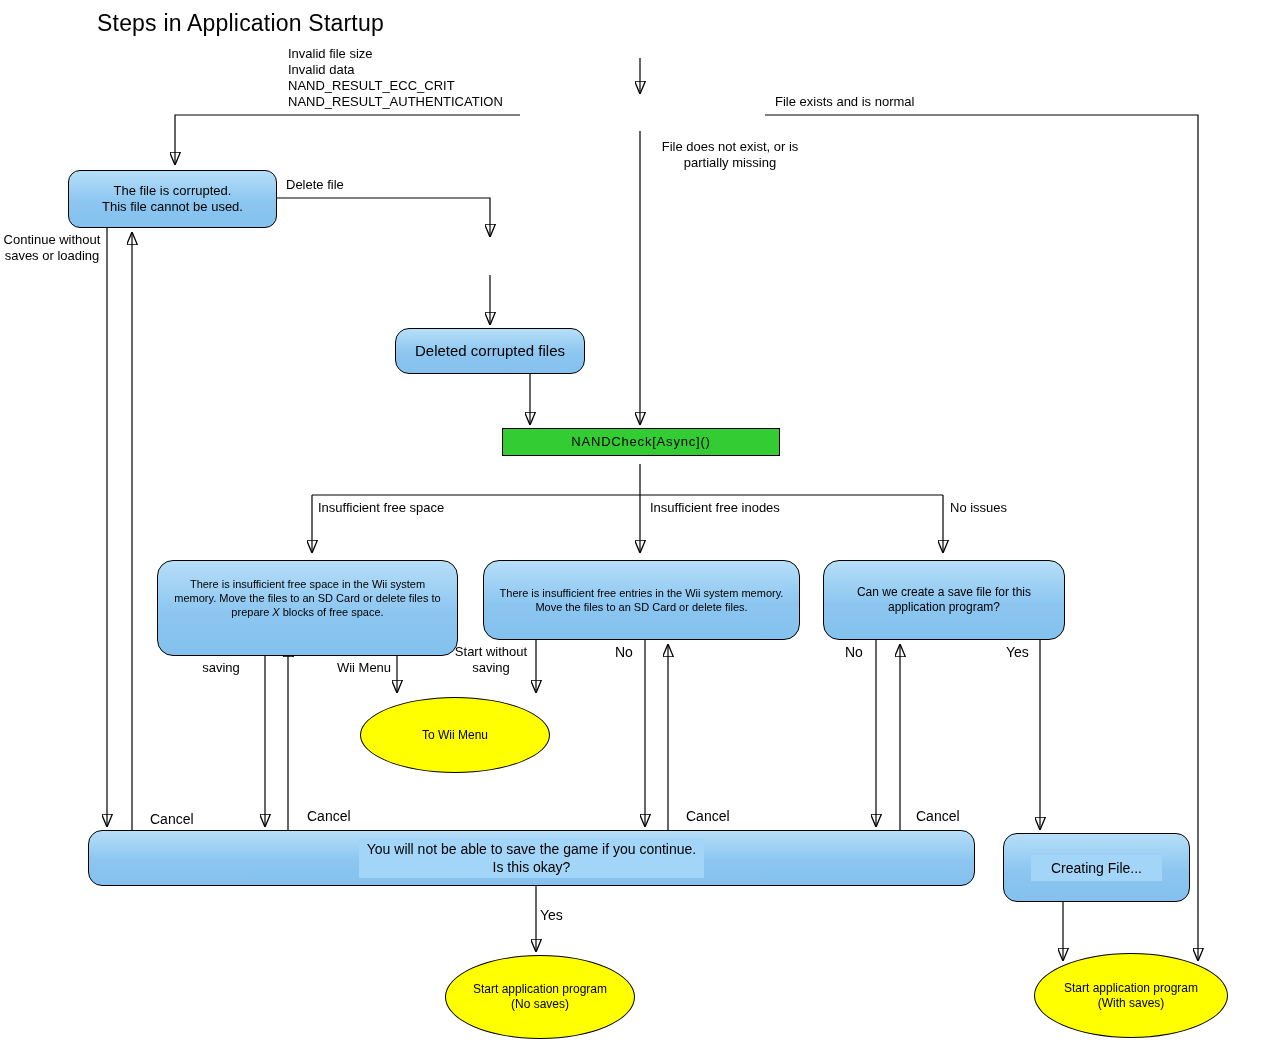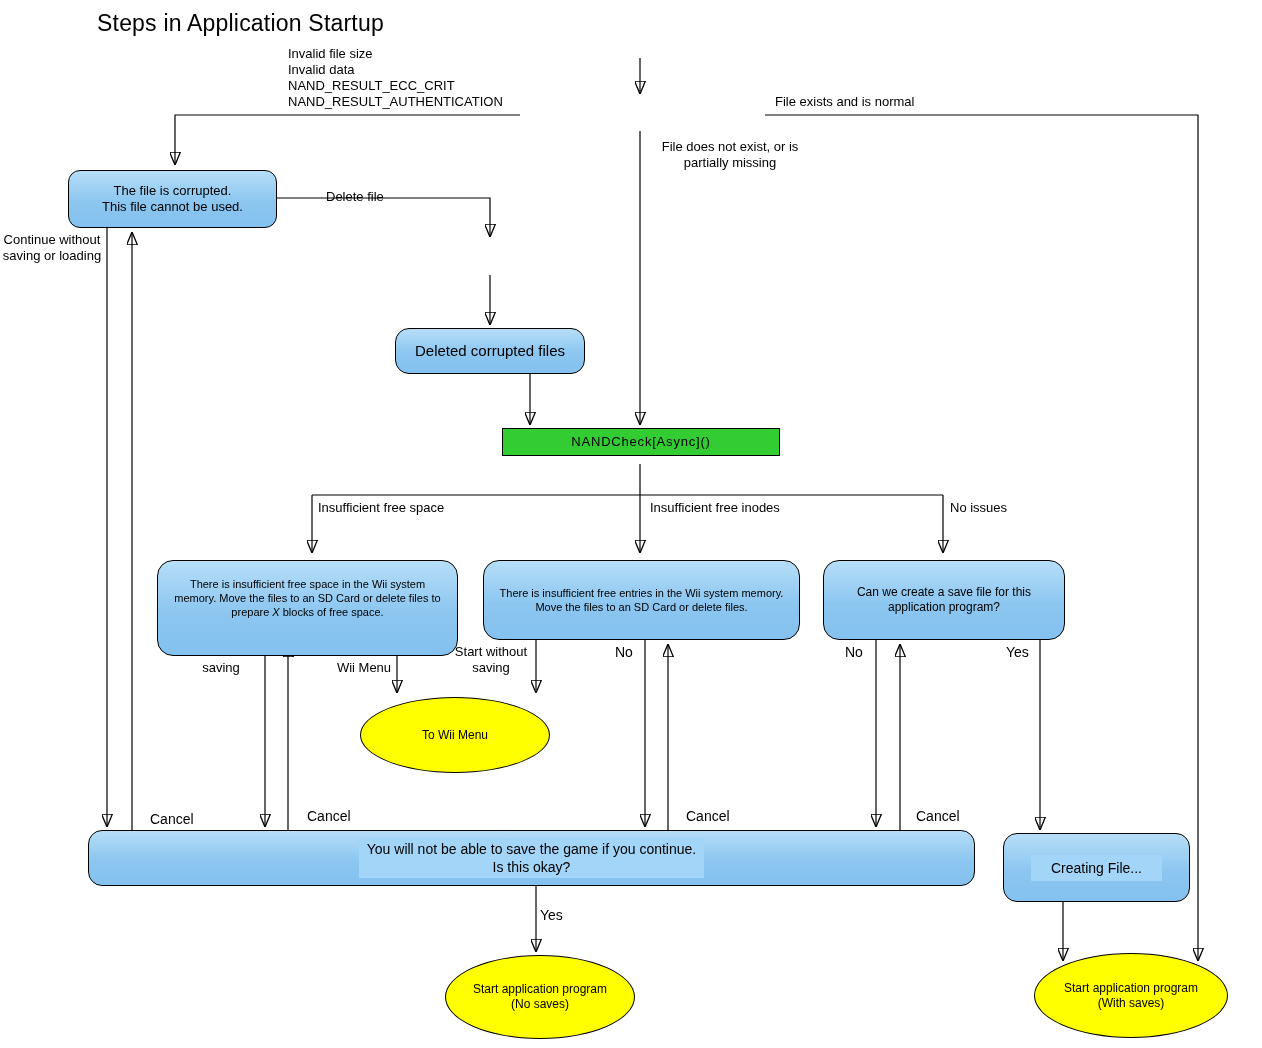--- a/index.html
+++ b/index.html
@@ -79,23 +79,23 @@
 
   <div class="title">Steps in Application Startup</div>
 
   <div class="lbl" style="left:288px;top:46px;">Invalid file size
 Invalid data
 NAND_RESULT_ECC_CRIT
 NAND_RESULT_AUTHENTICATION</div>
   <div class="lbl" style="left:775px;top:94px;">File exists and is normal</div>
   <div class="lbl ctr" style="left:645px;top:139px;width:170px;">File does not exist, or is
 partially missing</div>
-  <div class="lbl" style="left:286px;top:189px;margin-left:40px;">Delete file</div>
+  <div class="lbl" style="left:286px;top:177px;">Delete file</div>
   <div class="lbl ctr" style="left:0px;top:232px;width:104px;">Continue without
-saving or loading</div>
+saves or loading</div>
   <div class="lbl" style="left:318px;top:500px;">Insufficient free space</div>
   <div class="lbl" style="left:650px;top:500px;">Insufficient free inodes</div>
   <div class="lbl" style="left:950px;top:500px;">No issues</div>
   <div class="lbl ctr" style="left:176px;top:644px;width:90px;">Start without
 saving</div>
   <div class="lbl ctr" style="left:331px;top:644px;width:66px;">Return to
 Wii Menu</div>
   <div class="lbl ctr" style="left:446px;top:644px;width:90px;">Start without
 saving</div>
   <div class="lbl big" style="left:615px;top:644px;">No</div>

